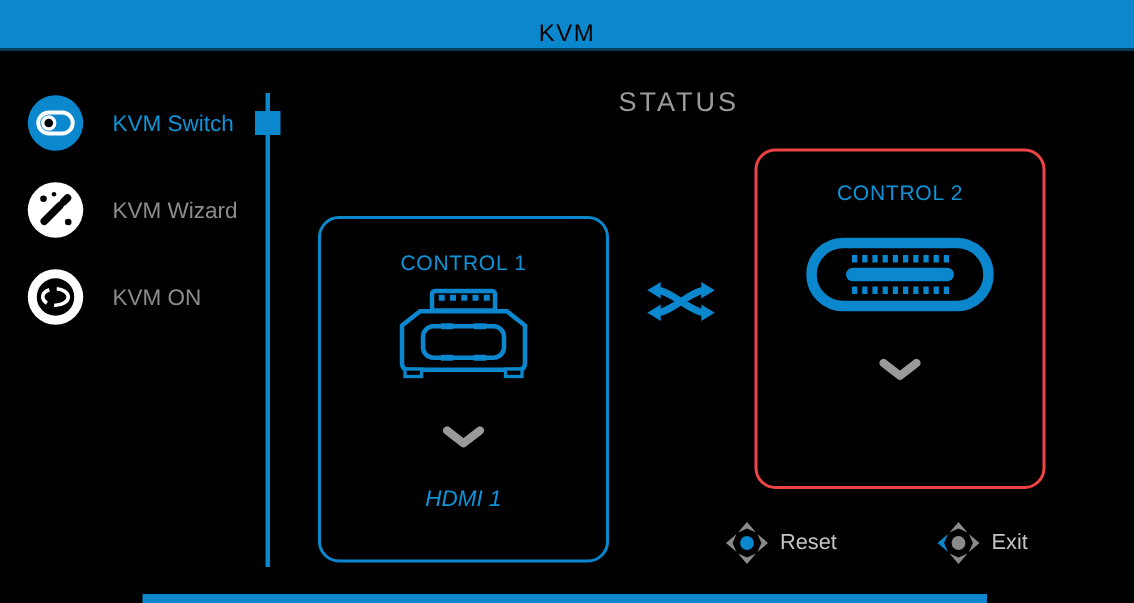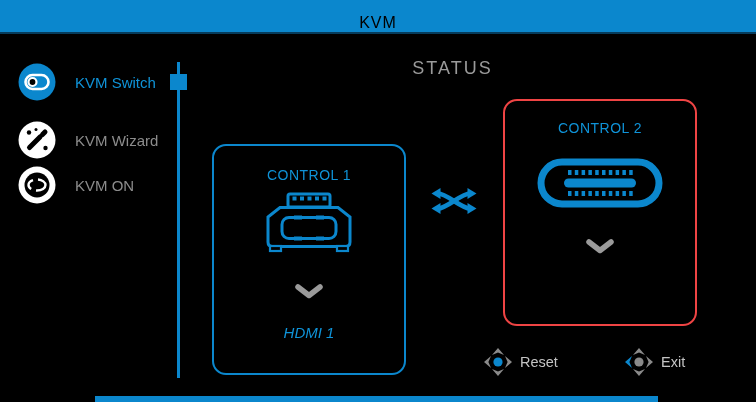--- a/index.html
+++ b/index.html
@@ -64,21 +64,21 @@
       <circle cx="19" cy="19" r="18.5" fill="#fff"></circle>
       <line x1="11.5" y1="26.5" x2="22" y2="16" stroke="#000" stroke-width="5" stroke-linecap="round"></line>
       <line x1="24.5" y1="13.5" x2="27" y2="11" stroke="#000" stroke-width="5" stroke-linecap="round"></line>
       <circle cx="11" cy="11.5" r="2.2" fill="#000"></circle>
       <circle cx="27.5" cy="27" r="2.2" fill="#000"></circle>
       <circle cx="18" cy="8.5" r="1.5" fill="#000"></circle>
     </svg>
     <span class="label">KVM Wizard</span>
   </div>
 
-  <div class="side-item" style="top:166px">
+  <div class="side-item" style="top:179px">
     <svg width="38" height="38" viewBox="0 0 38 38">
       <circle cx="19" cy="19" r="18.5" fill="#fff"></circle>
       <circle cx="19" cy="19" r="12.5" fill="#000"></circle>
       <ellipse cx="19" cy="19" rx="8.5" ry="5.5" fill="none" stroke="#fff" stroke-width="2.4" stroke-dasharray="12 5"></ellipse>
     </svg>
     <span class="label">KVM ON</span>
   </div>
 
 
   <div class="vline"></div>

